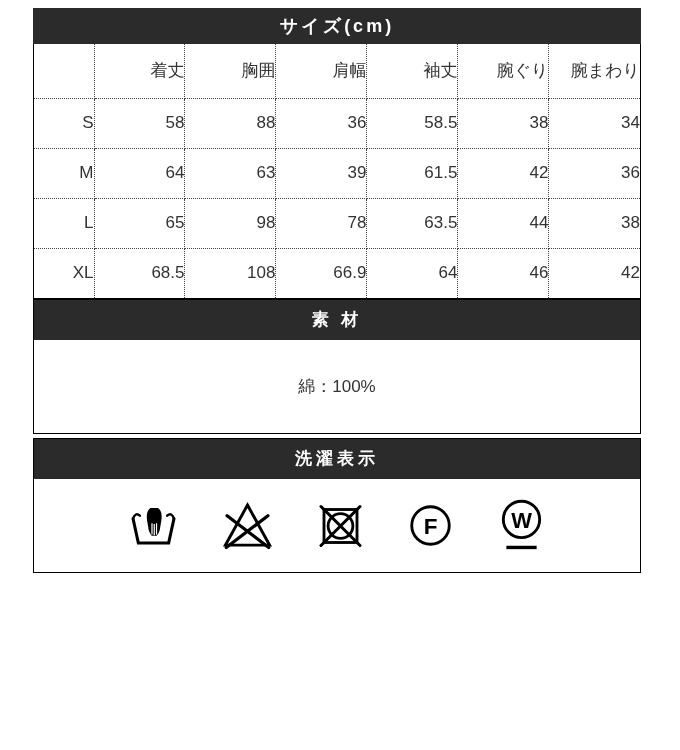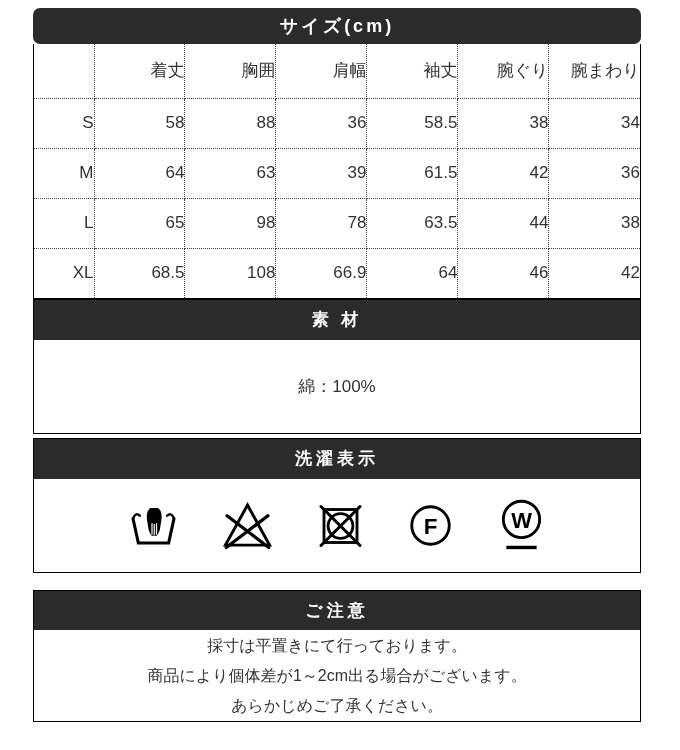--- a/index.html
+++ b/index.html
@@ -14,21 +14,21 @@
 
   
   .bar {
     background: #2b2b2b;
     color: #ffffff;
     font-weight: bold;
     text-align: center;
   }
   .size-bar {
     height: 36px; line-height: 36px;
-    font-size: 18px; letter-spacing: 3px; border-radius: 7px;
+    font-size: 18px; letter-spacing: 3px;
   }
   .box-bar {
     height: 40px; line-height: 40px;
     font-size: 17px; letter-spacing: 4px;
   }
   .notice-bar { height: 39px; line-height: 39px; }
 
   
   .table-wrap {
     border: 1px solid #000;
@@ -213,22 +213,14 @@
         <svg width="47" height="53" viewBox="0 0 62 70">
           <circle class="stroke" cx="31" cy="27" r="24" stroke-width="3.8"></circle>
           <text x="31" y="38" font-size="29" text-anchor="middle">W</text>
           <line class="stroke" x1="11" y1="64" x2="51" y2="64" stroke-width="4.5"></line>
         </svg>
       </span>
 
     </div>
   </div>
 
-  <div class="box box-notice">
-    <div class="bar box-bar notice-bar">ご注意</div>
-    <div class="notice-body">
-        <div>採寸は平置きにて行っております。</div>
-        <div>商品により個体差が1～2cm出る場合がございます。</div>
-        <div>あらかじめご了承ください。</div>
-      </div>
-  </div>
 
 </div>
 
 </body></html>

